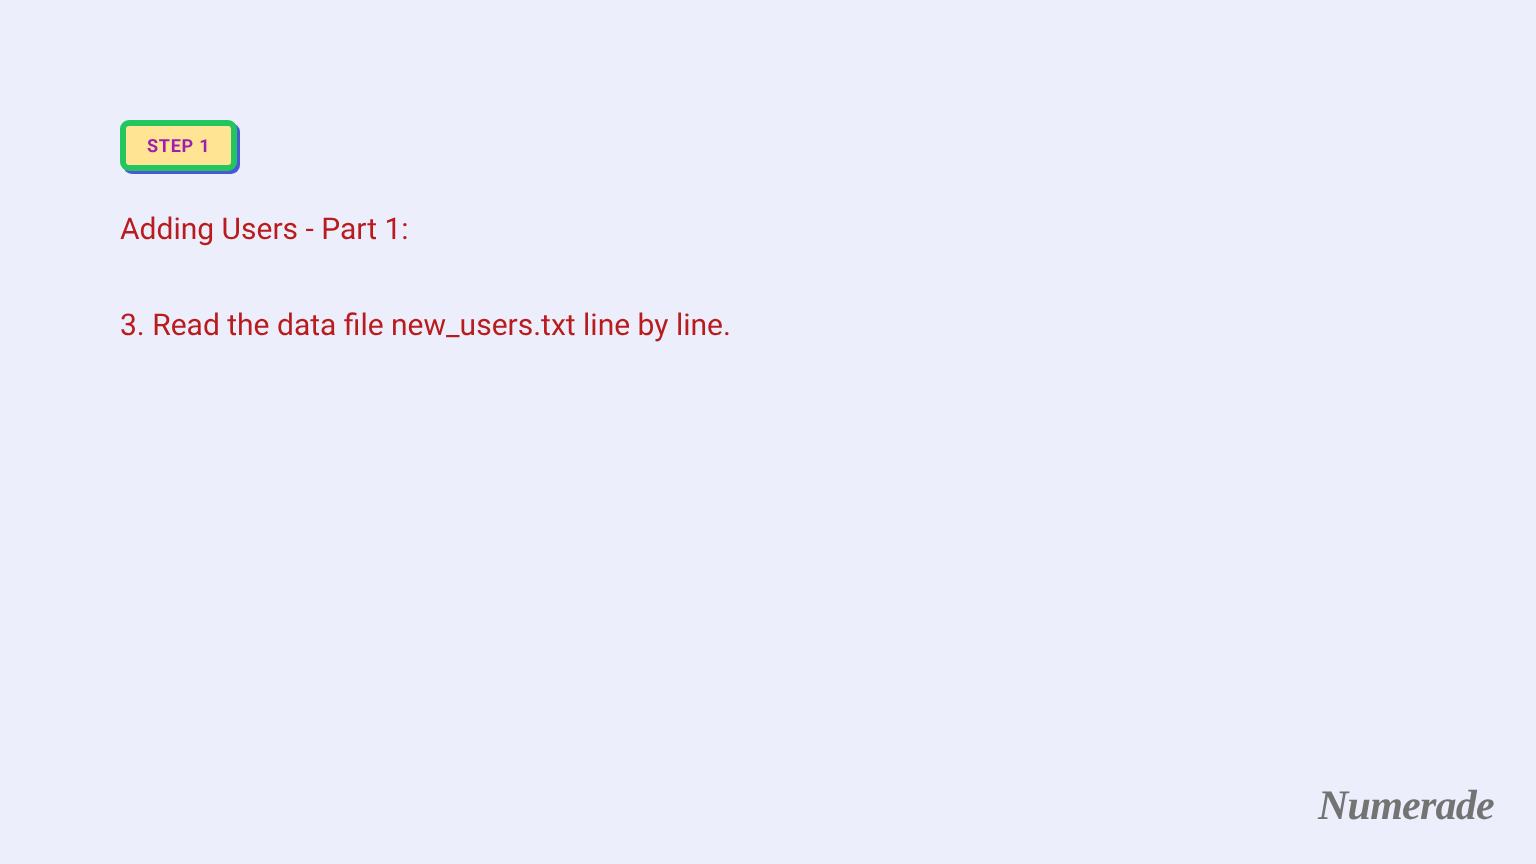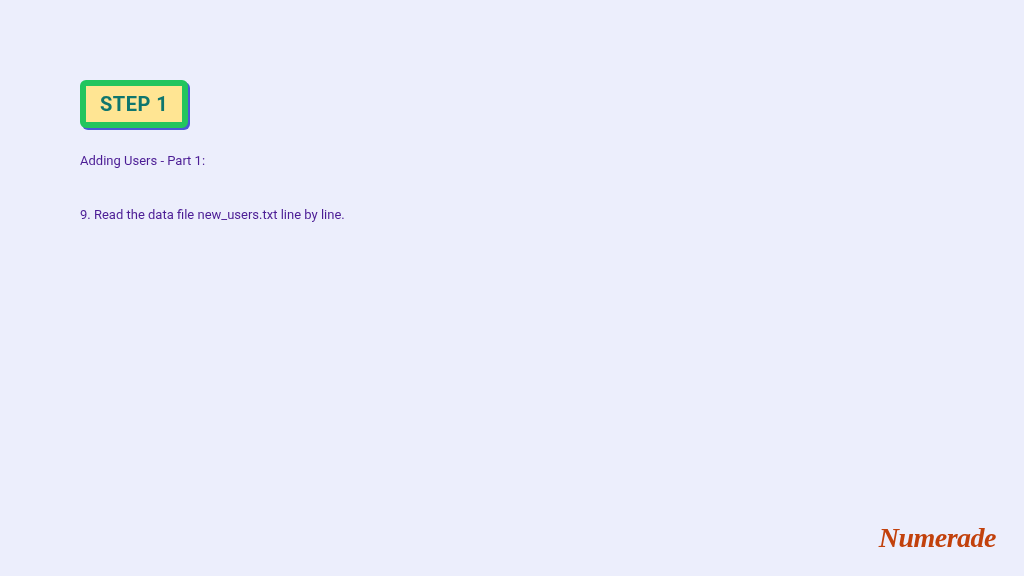--- a/index.html
+++ b/index.html
@@ -14,54 +14,54 @@
       font-family: -apple-system, BlinkMacSystemFont, 'Segoe UI', Roboto, Helvetica, Arial, sans-serif;
       position: relative;
       overflow: hidden;
     }
     .content {
       padding: 80px 80px 0 80px;
     }
     .step-badge {
       display: inline-block;
       background-color: #ffe593;
-      border: 6px solid #22c55e;
+      border: 4px solid #22c55e;
       border-radius: 6px;
       padding: 6px 14px;
-      font-size: 20px;
+      font-size: 12px;
       font-weight: 700;
-      color: #0f766e;
+      color: #a21caf;
       letter-spacing: 0.5px;
       box-shadow: 2px 2px 0 0 #4a57d6;
       margin-bottom: 24px;
     }
     .step-text {
-      font-size: 13px;
-      color: #4c1d95;
+      font-size: 20px;
+      color: #b91c1c;
       margin-bottom: 36px;
       line-height: 1.4;
     }
     .logo {
       position: absolute;
       bottom: 22px;
       right: 28px;
       font-size: 28px;
       font-weight: 700;
-      color: #c2410c;
+      color: #737373;
       font-style: italic;
       letter-spacing: -0.5px;
       font-family: Georgia, 'Times New Roman', serif;
     }
   </style>
 </head>
 <body>
 
 <div class="content">
   <div>
     <div class="step-badge">STEP 1</div>
     <div class="step-text">Adding Users - Part 1:</div>
   </div>
   <div>
-    <div class="step-text">9. Read the data file new_users.txt line by line.</div>
+    <div class="step-text">3. Read the data file new_users.txt line by line.</div>
   </div>
 </div>
 
 <div class="logo">Numerade</div>
 
 </body></html>

